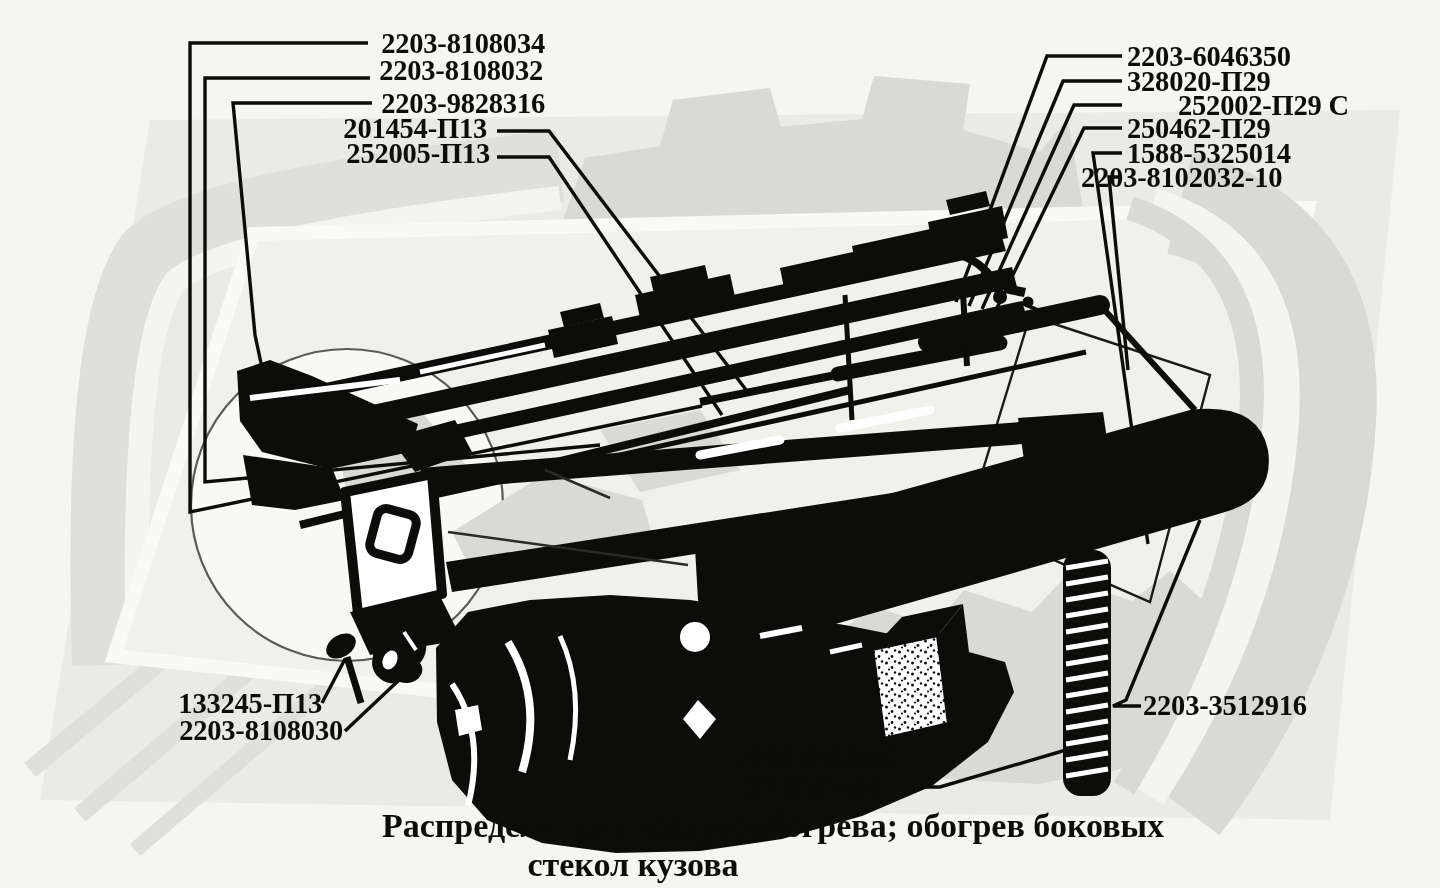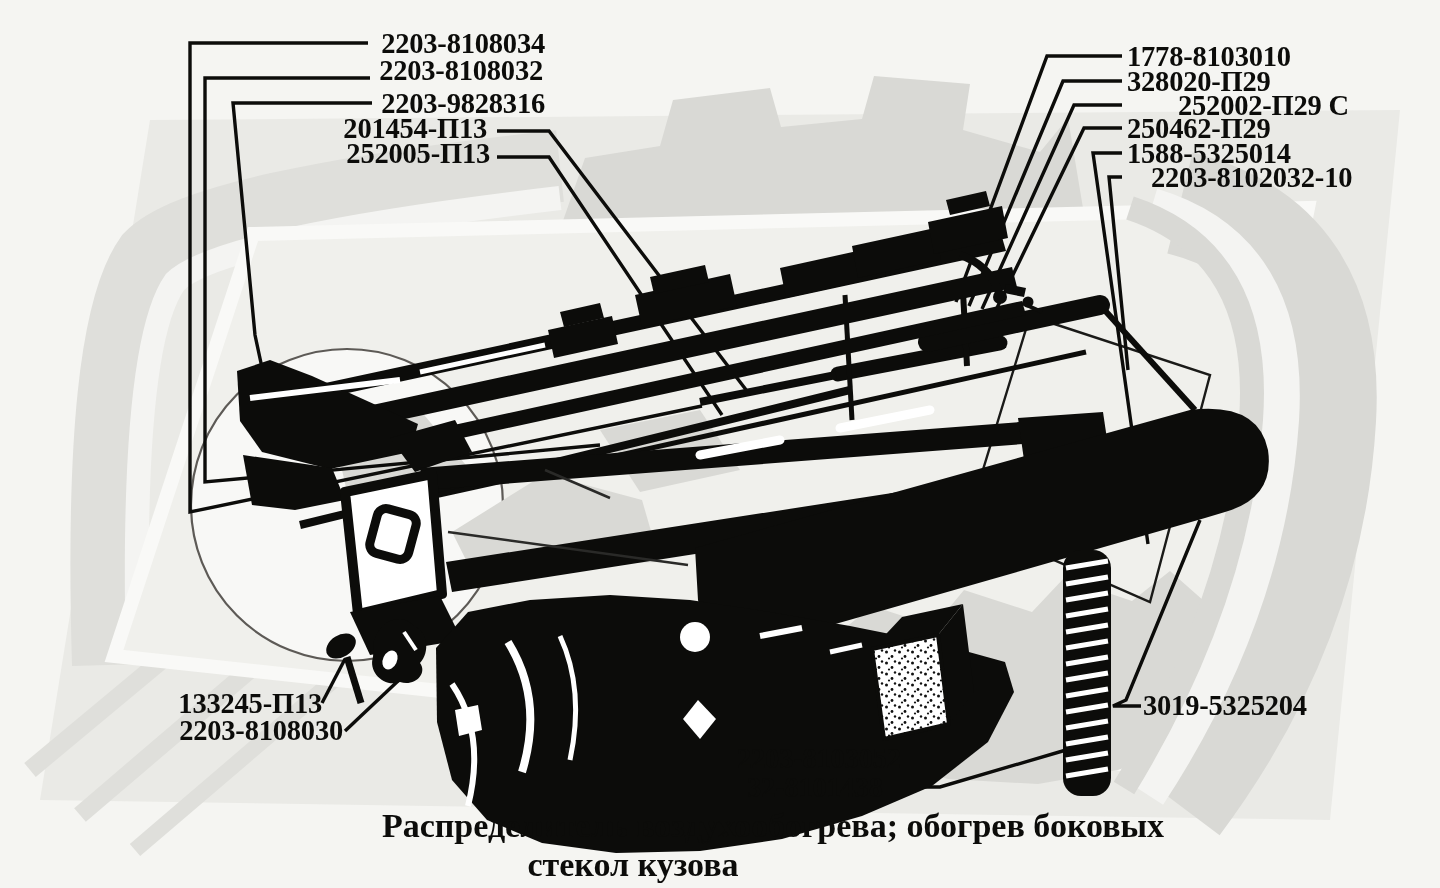--- a/index.html
+++ b/index.html
@@ -181,30 +181,30 @@
     </g>
   </g>
 </svg>
 
 <div class="lbl r" style="right:895px;top:29px">2203-8108034</div>
 <div class="lbl r" style="right:897px;top:56px">2203-8108032</div>
 <div class="lbl r" style="right:895px;top:89px">2203-9828316</div>
 <div class="lbl r" style="right:953px;top:114px">201454-П13</div>
 <div class="lbl r" style="right:950px;top:139px">252005-П13</div>
 
-<div class="lbl" style="left:1127px;top:42px">1778-8103010</div>
+<div class="lbl" style="left:1127px;top:42px">2203-6046350</div>
 <div class="lbl" style="left:1127px;top:67px">328020-П29</div>
 <div class="lbl" style="left:1178px;top:91px">252002-П29 С</div>
 <div class="lbl" style="left:1127px;top:114px">250462-П29</div>
 <div class="lbl" style="left:1127px;top:139px">1588-5325014</div>
-<div class="lbl" style="left:1151px;top:163px">2203-8102032-10</div>
+<div class="lbl" style="left:1081px;top:163px">2203-8102032-10</div>
 
 <div class="lbl r" style="right:1118px;top:689px">133245-П13</div>
 <div class="lbl r" style="right:1097px;top:716px">2203-8108030</div>
 
 <div class="lbl" style="left:737px;top:744px">2203-8103052</div>
 <div class="lbl" style="left:747px;top:773px">32-8101438</div>
-<div class="lbl" style="left:1143px;top:691px">3019-5325204</div>
+<div class="lbl" style="left:1143px;top:691px">2203-3512916</div>
 
 <div class="title-line" style="left:633px;top:847px">стекол кузова</div>
 <div class="title-line" style="left:773px;top:808px">Распределитель воздухообогрева; обогрев боковых</div>
 
 </div>
 
 </body></html>

